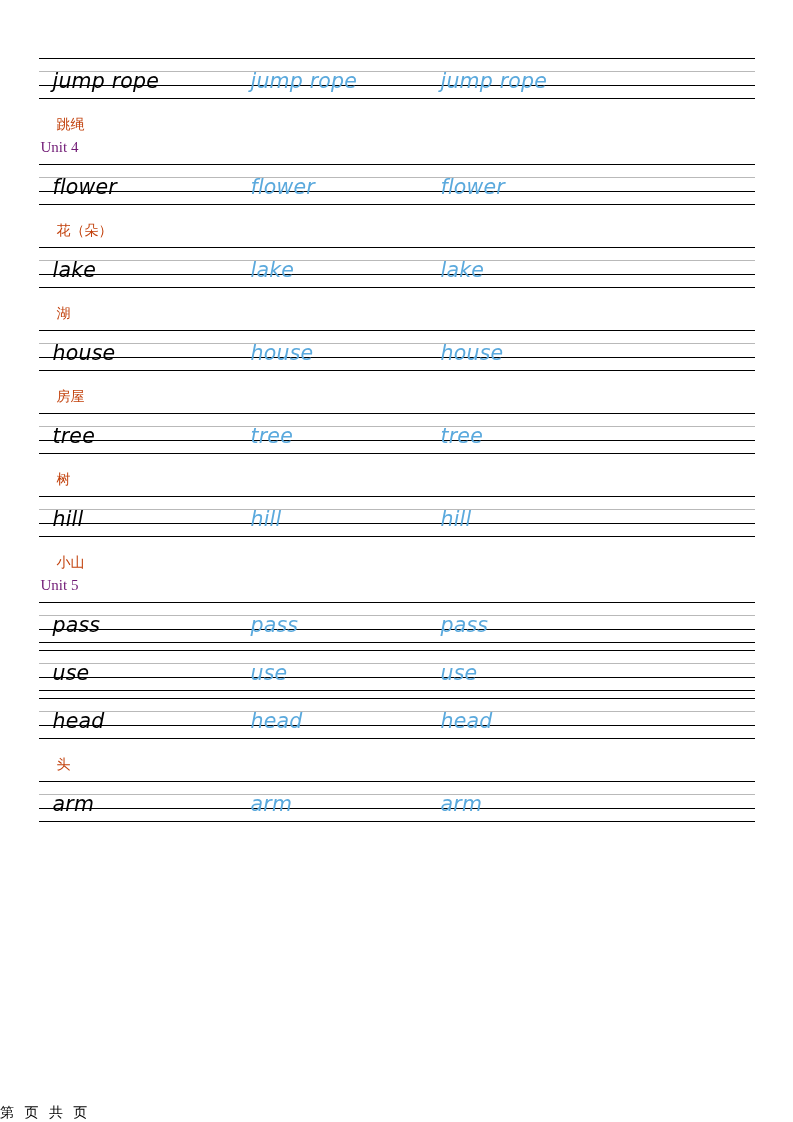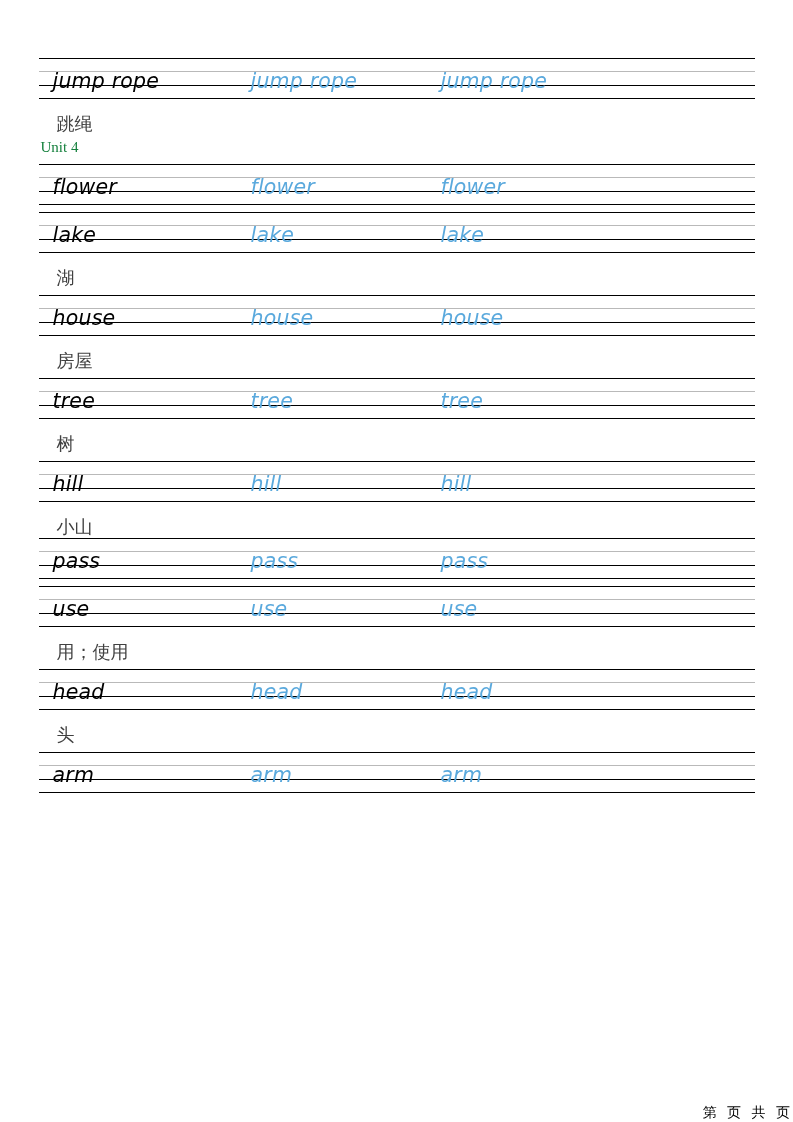--- a/index.html
+++ b/index.html
@@ -68,47 +68,47 @@
     letter-spacing: 0.2px;
     white-space: nowrap;
   }
   .word.w1 { width: 198px; margin-left: 14px; color: #000000; }
   .word.w2 { width: 190px; color: #5aa9dd; }
   .word.w3 { color: #5aa9dd; }
 
   
   .meaning {
     font-family: "DejaVu Sans", sans-serif;
-    font-size: 18px;
+    font-size: 14px;
     line-height: 22px;
-    color: #404040;
+    color: #c2410c;
     padding: 13px 0 0 18px;
     height: 22px;
   }
 
   
   .unit {
     font-family: "Liberation Serif", serif;
     font-size: 15px;
     line-height: 21px;
-    color: #15803d;
+    color: #701a75;
     padding-left: 2px;
     padding-top: 2px;
     padding-bottom: 6px;
   }
 
   .spacer-sm { height: 6px; }
 
   
   .footer {
     position: absolute;
     left: 0;
     right: 0;
     bottom: 0px;
-    text-align: right;
+    text-align: left;
     font-family: "DejaVu Sans", sans-serif;
     font-size: 14px;
     letter-spacing: 3px;
     color: #000;
   }
 </style>
 </head>
 <body>
 
 <div class="page">
@@ -135,20 +135,21 @@
         <div class="line l1 thick"></div>
         <div class="line l2"></div>
         <div class="line l3"></div>
         <div class="line l4"></div>
         <div class="words">
           <div class="word w1">flower</div>
           <div class="word w2">flower</div>
           <div class="word w3">flower</div>
         </div>
       </div>
+      <div class="meaning">花（朵）</div>
       <div class="spacer-sm"></div>
     </div>
 
     <div class="entry">
       <div class="ruled">
         <div class="line l1 thick"></div>
         <div class="line l2"></div>
         <div class="line l3"></div>
         <div class="line l4"></div>
         <div class="words">
@@ -199,20 +200,21 @@
         <div class="line l2"></div>
         <div class="line l3"></div>
         <div class="line l4"></div>
         <div class="words">
           <div class="word w1">hill</div>
           <div class="word w2">hill</div>
           <div class="word w3">hill</div>
         </div>
       </div>
       <div class="meaning">小山</div>
+      <div class="unit">Unit 5</div>
     </div>
 
     <div class="entry">
       <div class="ruled">
         <div class="line l1 thick"></div>
         <div class="line l2"></div>
         <div class="line l3"></div>
         <div class="line l4"></div>
         <div class="words">
           <div class="word w1">pass</div>
@@ -228,21 +230,20 @@
         <div class="line l1 thick"></div>
         <div class="line l2"></div>
         <div class="line l3"></div>
         <div class="line l4"></div>
         <div class="words">
           <div class="word w1">use</div>
           <div class="word w2">use</div>
           <div class="word w3">use</div>
         </div>
       </div>
-      <div class="meaning">用；使用</div>
       <div class="spacer-sm"></div>
     </div>
 
     <div class="entry">
       <div class="ruled">
         <div class="line l1 thick"></div>
         <div class="line l2"></div>
         <div class="line l3"></div>
         <div class="line l4"></div>
         <div class="words">

